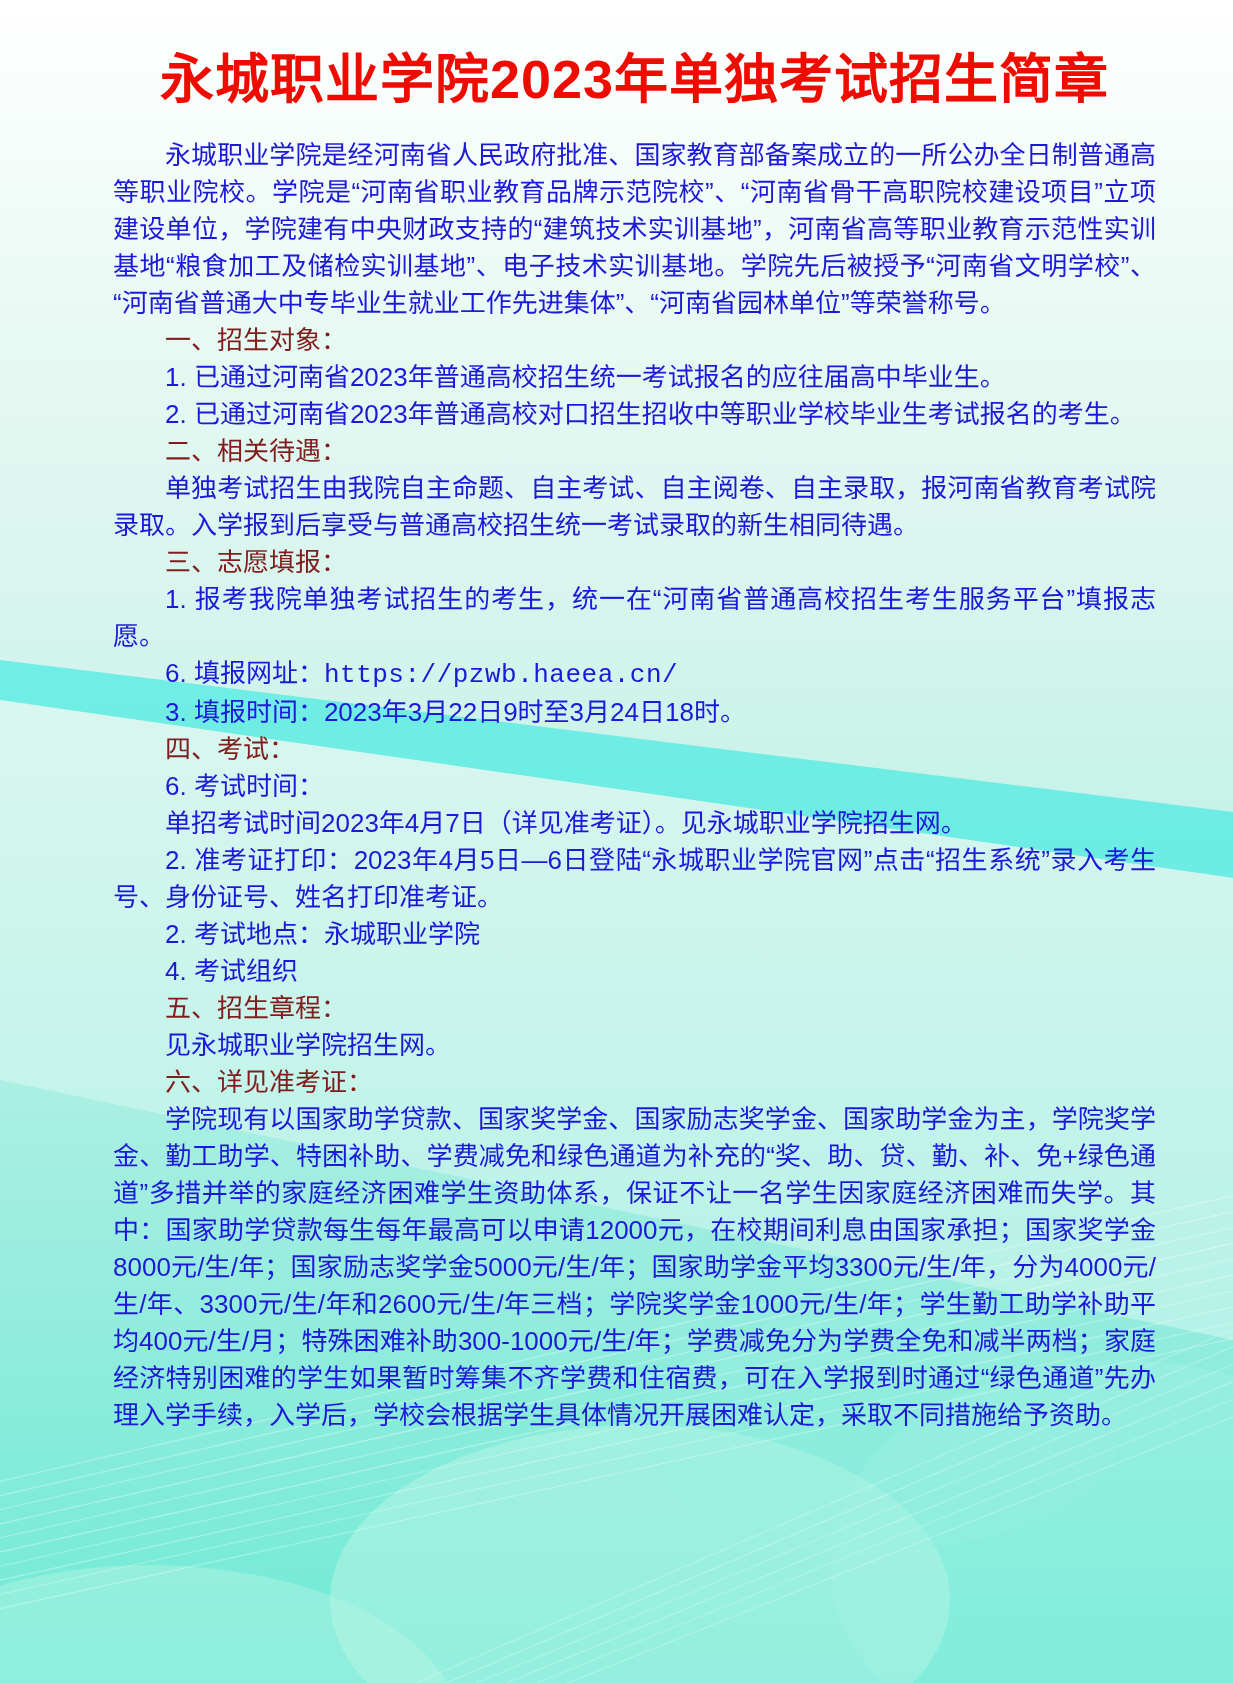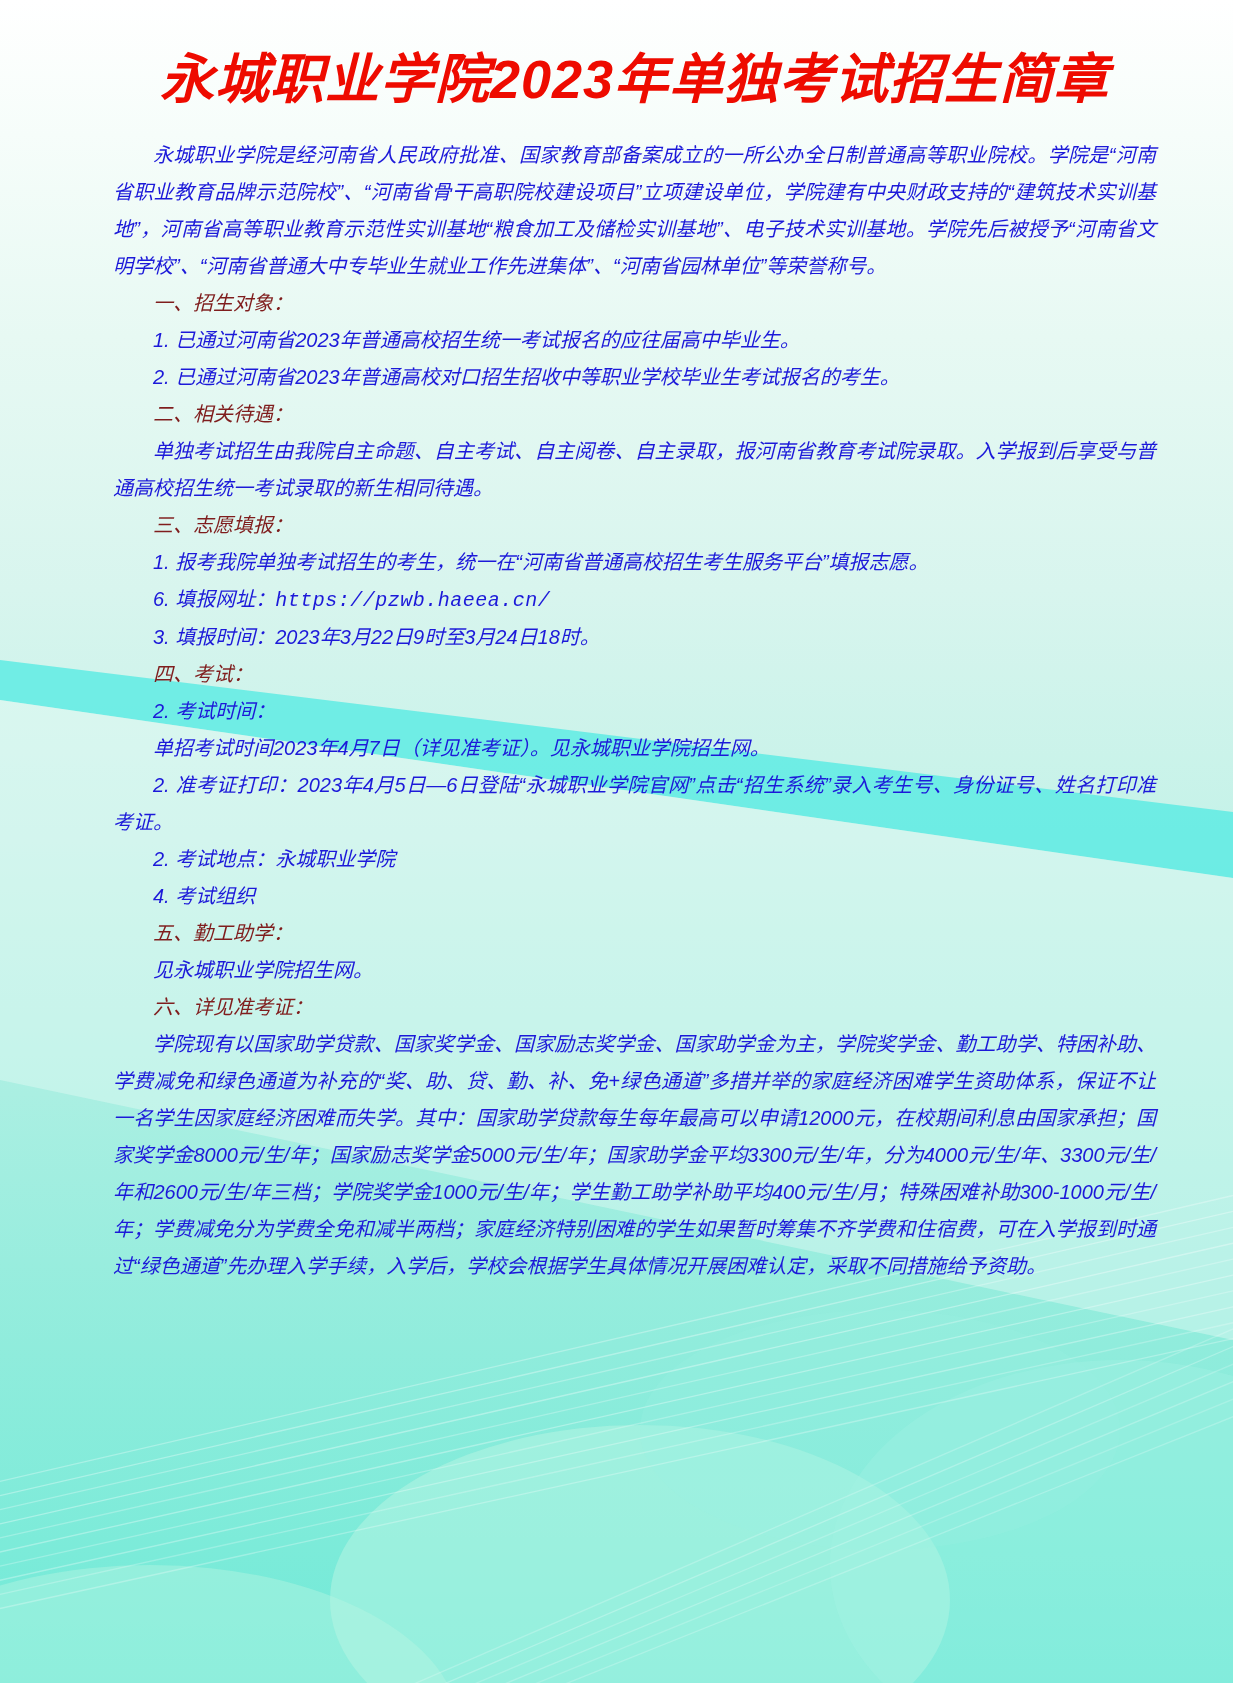--- a/index.html
+++ b/index.html
@@ -25,35 +25,34 @@
     inset: 0;
     width: 1233px;
     height: 1683px;
     pointer-events: none;
   }
   main.doc {
     position: absolute;
     inset: 0;
     padding: 0 77px 0 113px;
     box-sizing: border-box;
-    font-style: italic;
   }
   h1.page-title {
     margin: 48px 0 0 0;
     text-align: center;
     font-size: 54px;
     line-height: 62px;
     font-weight: bold;
     letter-spacing: 1px;
     color: #ee0b00;
   }
   .content { margin-top: 27px; }
   .content p {
     margin: 0;
-    font-size: 20px;
+    font-size: 26px;
     line-height: 37px;
     text-indent: 2em;
     text-align: justify;
     text-align-last: left;
     text-justify: inter-character;
     color: #1c19d9;
   }
   .content p.heading {
     color: #7f1d1d;
     text-align: left;
@@ -107,23 +106,23 @@
       <p class="heading">一、招生对象：</p>
       <p class="para">1. 已通过河南省2023年普通高校招生统一考试报名的应往届高中毕业生。</p>
       <p class="para">2. 已通过河南省2023年普通高校对口招生招收中等职业学校毕业生考试报名的考生。</p>
       <p class="heading">二、相关待遇：</p>
       <p class="para">单独考试招生由我院自主命题、自主考试、自主阅卷、自主录取，报河南省教育考试院录取。入学报到后享受与普通高校招生统一考试录取的新生相同待遇。</p>
       <p class="heading">三、志愿填报：</p>
       <p class="para">1. 报考我院单独考试招生的考生，统一在“河南省普通高校招生考生服务平台”填报志愿。</p>
       <p class="para"><span>6. 填报网址：</span><span class="url">https://pzwb.haeea.cn/</span></p>
       <p class="para">3. 填报时间：2023年3月22日9时至3月24日18时。</p>
       <p class="heading">四、考试：</p>
-      <p class="para">2. 考试时间：</p>
+      <p class="para">6. 考试时间：</p>
       <p class="para">单招考试时间2023年4月7日（详见准考证）。见永城职业学院招生网。</p>
       <p class="para">2. 准考证打印：2023年4月5日—6日登陆“永城职业学院官网”点击“招生系统”录入考生号、身份证号、姓名打印准考证。</p>
       <p class="para">2. 考试地点：永城职业学院</p>
       <p class="para">4. 考试组织</p>
-      <p class="heading">五、勤工助学：</p>
+      <p class="heading">五、招生章程：</p>
       <p class="para">见永城职业学院招生网。</p>
       <p class="heading">六、详见准考证：</p>
       <p class="para">学院现有以国家助学贷款、国家奖学金、国家励志奖学金、国家助学金为主，学院奖学金、勤工助学、特困补助、学费减免和绿色通道为补充的“奖、助、贷、勤、补、免+绿色通道”多措并举的家庭经济困难学生资助体系，保证不让一名学生因家庭经济困难而失学。其中：国家助学贷款每生每年最高可以申请12000元，在校期间利息由国家承担；国家奖学金8000元/生/年；国家励志奖学金5000元/生/年；国家助学金平均3300元/生/年，分为4000元/生/年、3300元/生/年和2600元/生/年三档；学院奖学金1000元/生/年；学生勤工助学补助平均400元/生/月；特殊困难补助300-1000元/生/年；学费减免分为学费全免和减半两档；家庭经济特别困难的学生如果暂时筹集不齐学费和住宿费，可在入学报到时通过“绿色通道”先办理入学手续，入学后，学校会根据学生具体情况开展困难认定，采取不同措施给予资助。</p>
     </div>
 </main>
 
 </body></html>

